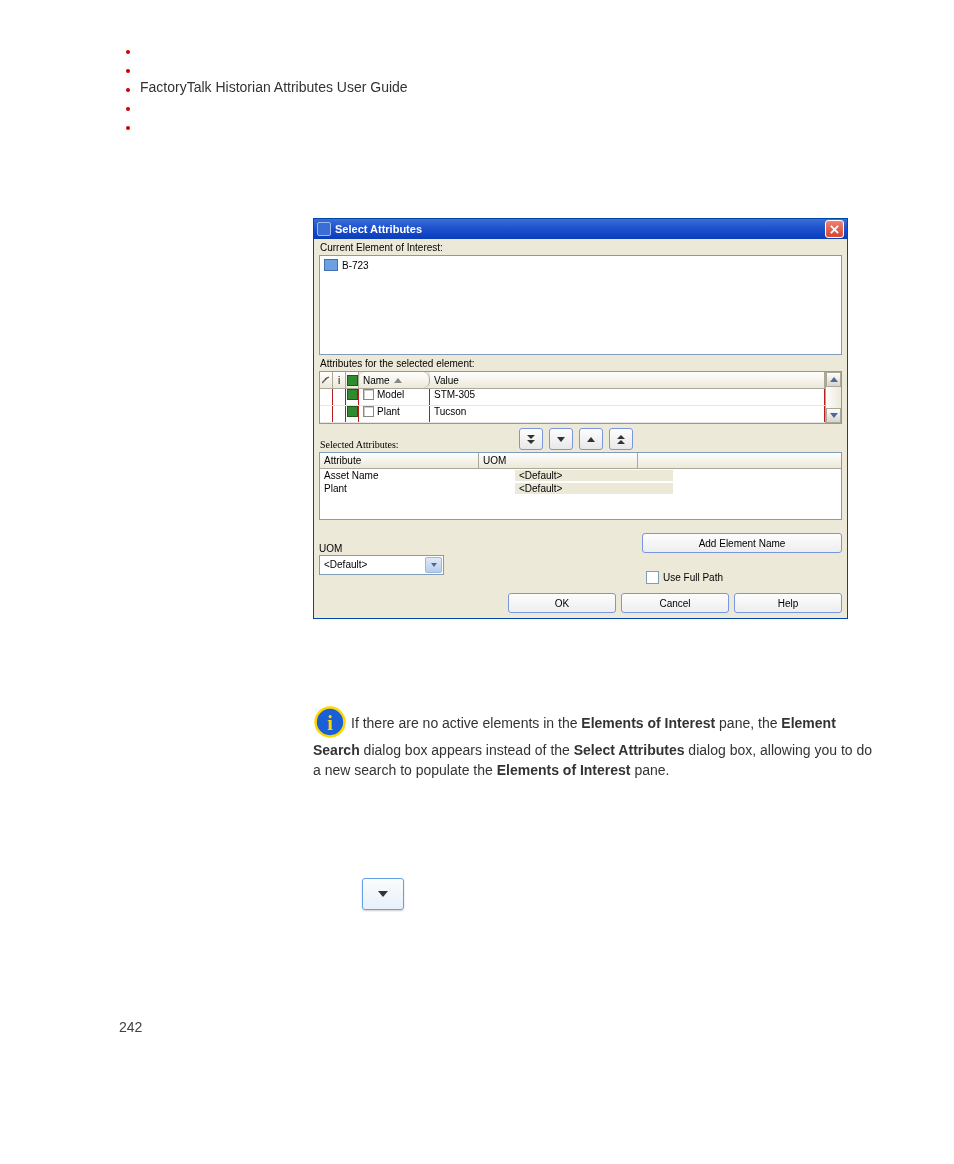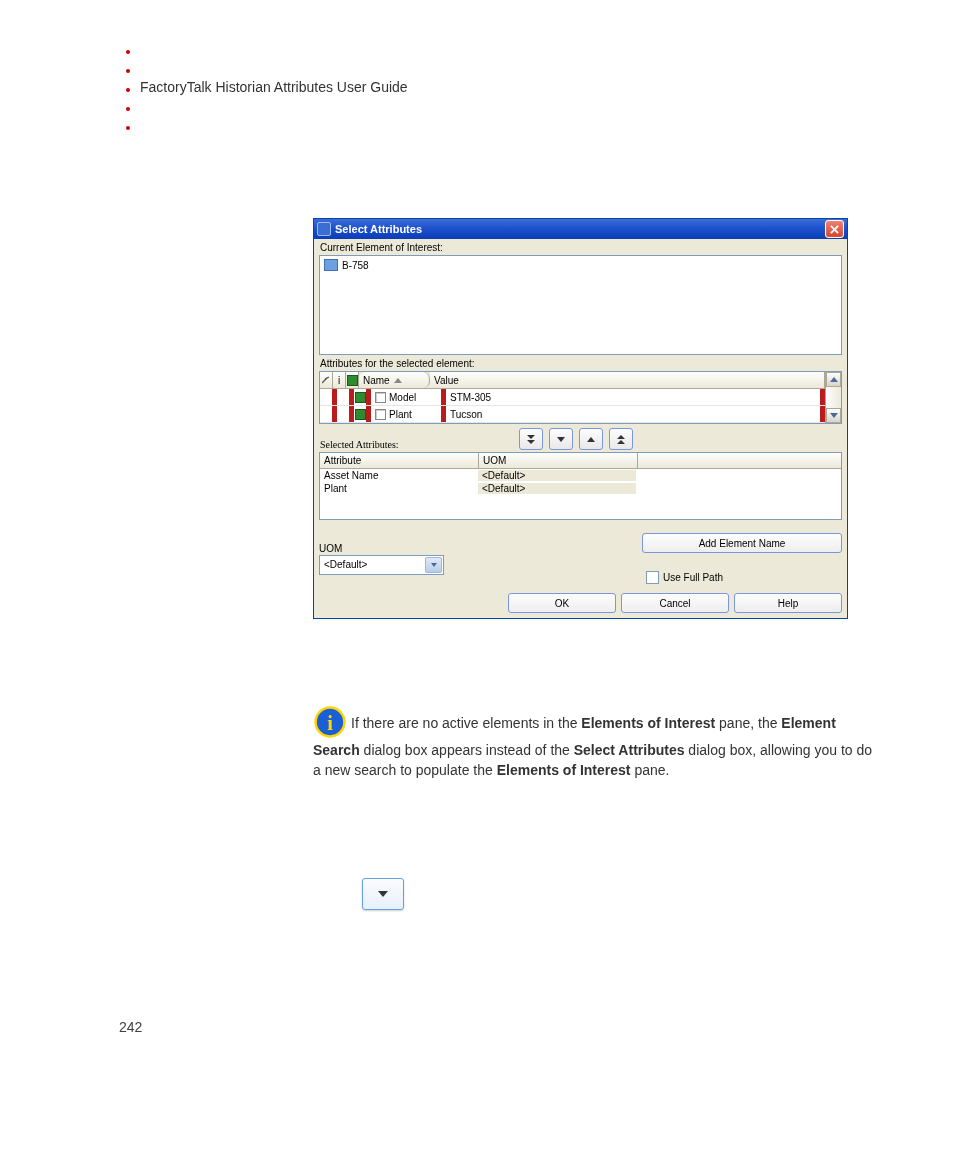--- a/index.html
+++ b/index.html
@@ -106,21 +106,21 @@
   .col-h.value { flex: 1; }
   .sort-tri {
     width: 0; height: 0; border-left: 4px solid transparent; border-right: 4px solid transparent; border-bottom: 5px solid #888; margin-left: 4px;
   }
   .attr-row {
     display: flex;
     height: 16px;
     border-bottom: 1px solid #e5e5e5;
     align-items: center;
   }
-  .cell { border-right: 5px solid #b91c1c; padding: 0 4px; display:flex; align-items:center; height:100%;}
+  .cell { border-right: 1px solid #b91c1c; padding: 0 4px; display:flex; height:100%;}
   .cell.small { width: 12px; justify-content: center; padding: 0;}
   .cell.name { width: 62px; gap:3px;}
   .cell.value { flex: 1; }
   .attr-icon1 { width:9px; height:9px; background:#2e8b2e; border:1px solid #1a5a1a; }
   .attr-icon2 { width:9px; height:9px; background:#fff; border:1px solid #888; box-shadow: inset 1px 1px 0 #ccc;}
   .attr-scroll {
     background: #ece9d8;
     border-left: 1px solid #aca899;
     width: 15px;
     display: flex;
@@ -165,21 +165,21 @@
   .sel-table {
     margin: 0 5px;
     border: 1px solid #7f9db9;
     background: #fff;
   }
   .sel-header { display:flex; height:15px; background: linear-gradient(to bottom, #fefefe, #ece9d8); border-bottom: 1px solid #aca899;}
   .sel-col { border-right: 1px solid #aca899; padding: 0 4px; display:flex; align-items:center;}
   .sel-col.attr { width: 150px; }
   .sel-col.uom { width: 150px; }
   .sel-col.last { flex:1; border-right:none;}
-  .sel-row { display:flex; height:13px; align-items:center; }
+  .sel-row { display:flex; height:13px; align-items:center;gap:37px; }
   .sel-cell { padding: 0 4px; }
   .sel-cell.attr { width: 150px; }
   .sel-cell.uom { width: 150px; background:#ece9d8; }
   .sel-body { height: 50px; }
   .bottom-section {
     padding: 5px;
     margin-top: 8px;
   }
   .bottom-row1 {
     display: flex;
@@ -281,21 +281,21 @@
             <line x1="1" y1="1" x2="9" y2="9" stroke="#fff" stroke-width="2"></line>
             <line x1="9" y1="1" x2="1" y2="9" stroke="#fff" stroke-width="2"></line>
           </svg>
       </div>
     </div>
 
     <div class="section-label">Current Element of Interest:</div>
     <div class="tree-pane">
       <div class="tree-item">
         <span class="tree-icon"></span>
-        <span>B-758</span>
+        <span>B-723</span>
       </div>
     </div>
 
     <div class="section-label">Attributes for the selected element:</div>
     <div class="attr-table">
       <div class="attr-body-wrap">
         <div class="attr-body">
           <div class="attr-header">
             <div class="col-h small">
                 <svg width="8" height="8">

